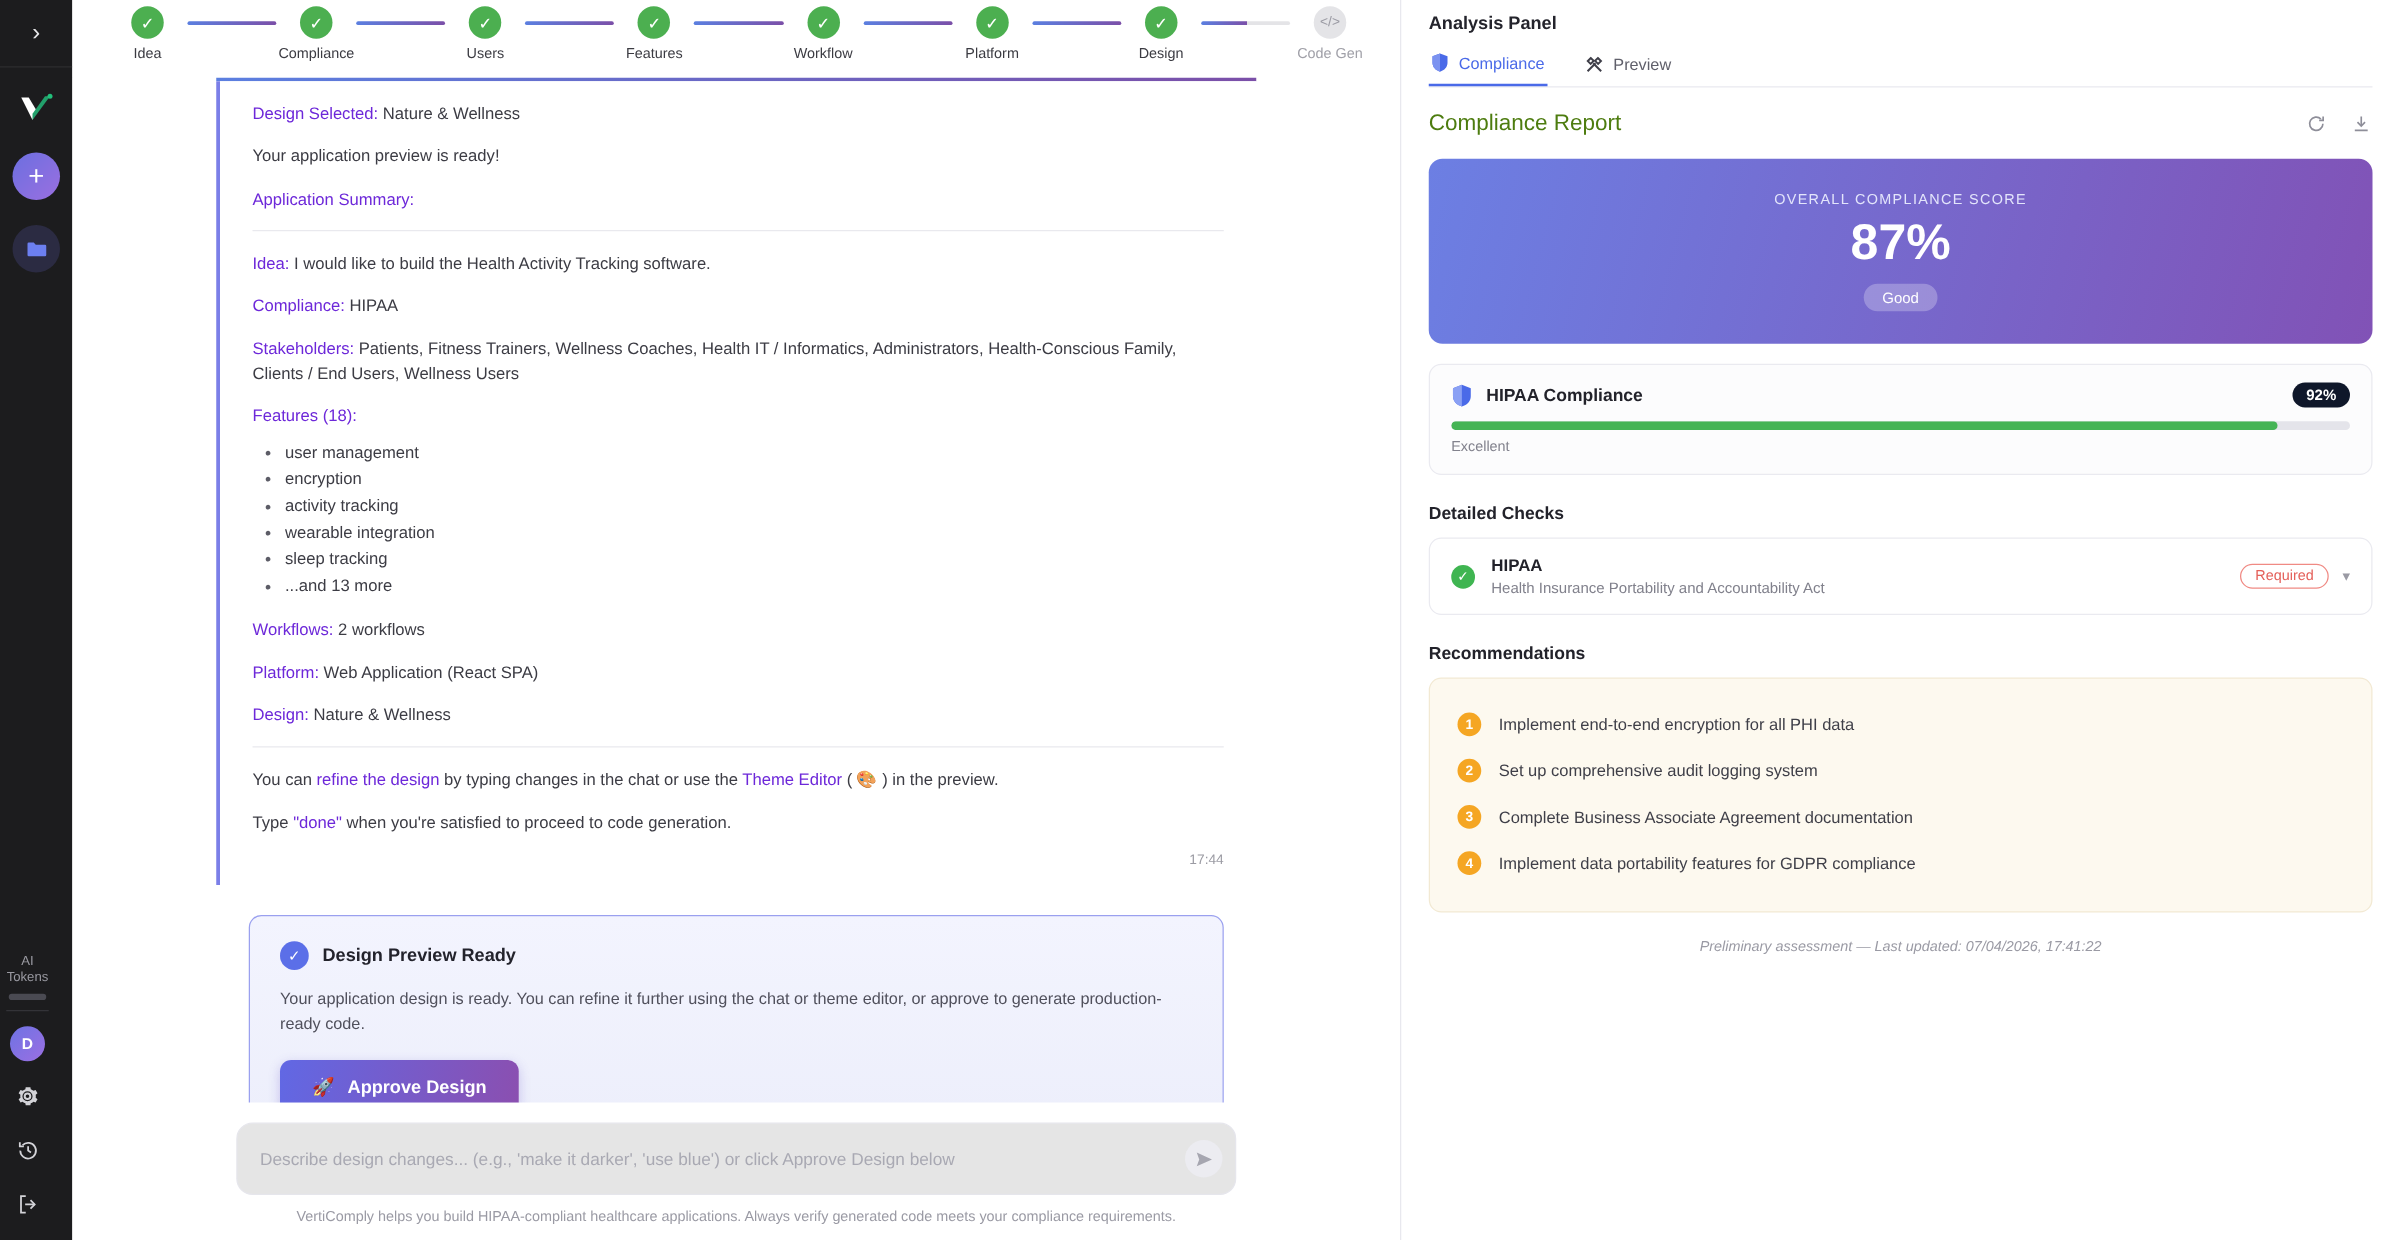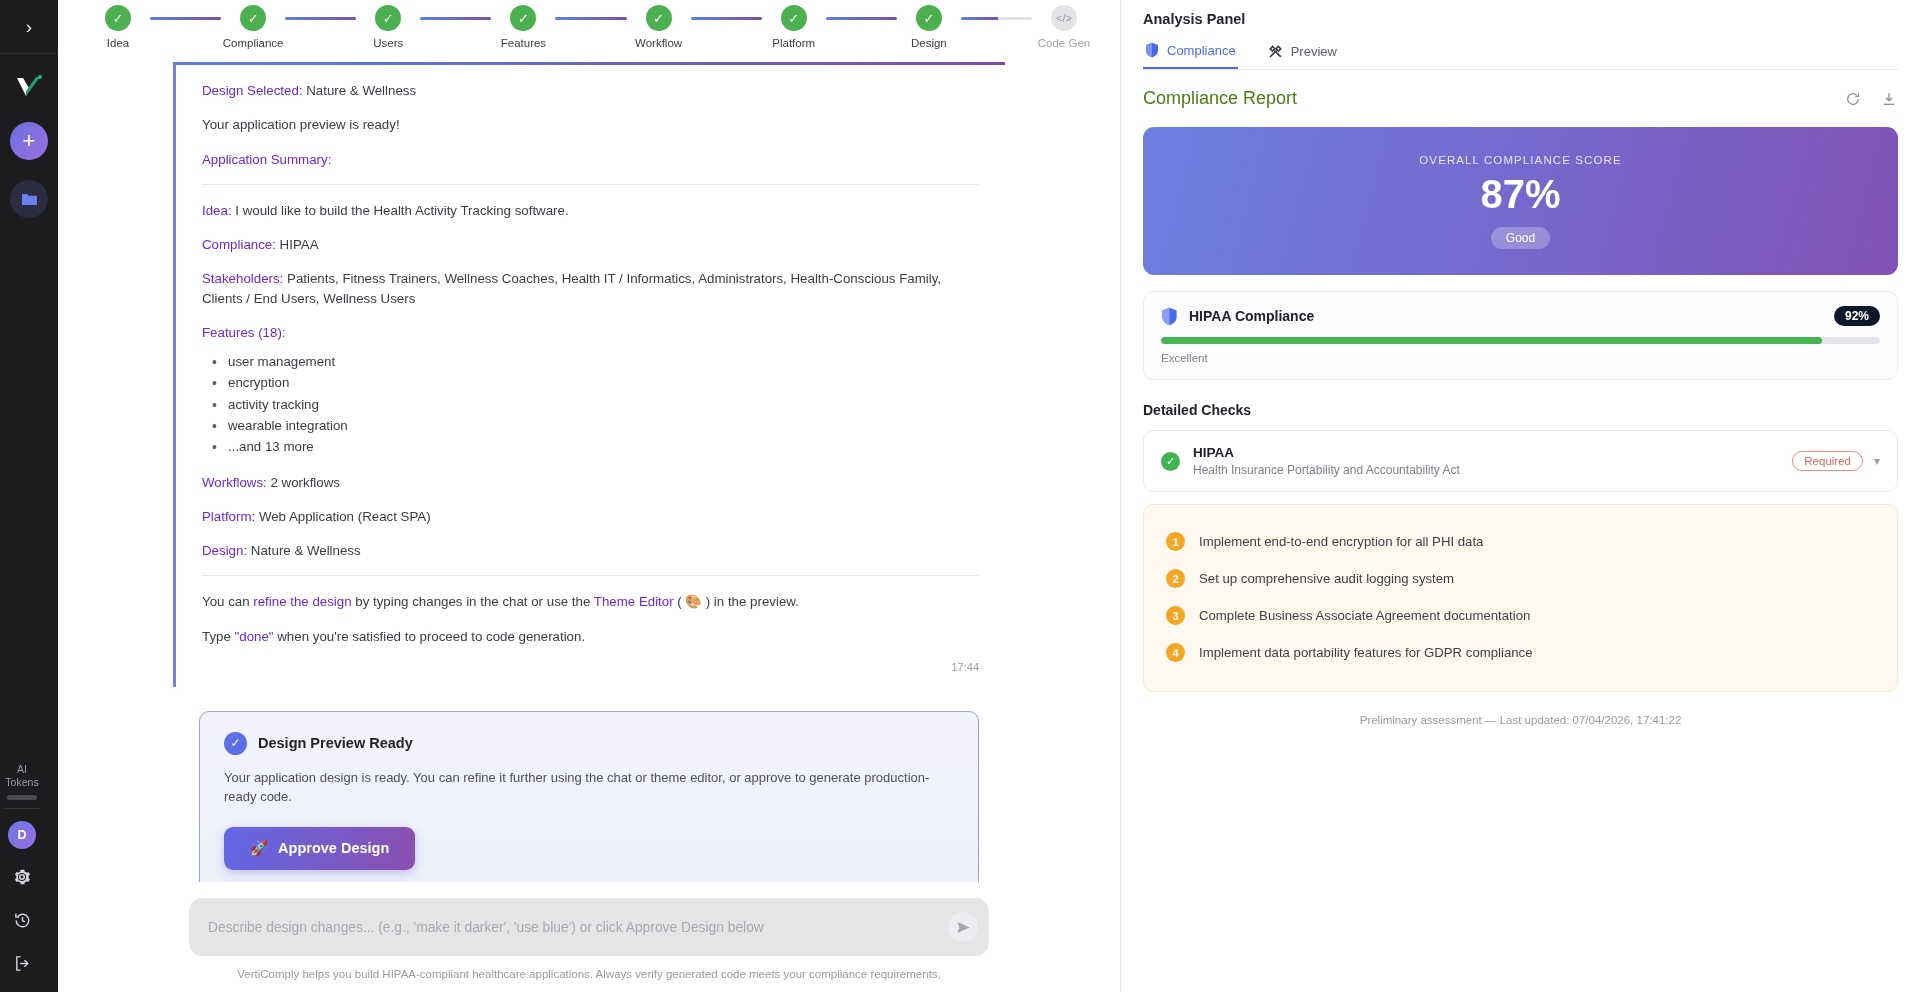--- a/index.html
+++ b/index.html
@@ -227,21 +227,21 @@
     margin-top: 12px; border: 1px solid #f2e9d3; border-radius: 10px;
     background: #fdf9ef; padding: 18px 22px 20px;
   }
   .rec-item { display: flex; align-items: center; gap: 14px; padding: 9px 0; }
   .rec-num {
     width: 19px; height: 19px; border-radius: 50%; background: #f5a623; color: #fff;
     font-size: 11px; font-weight: 700; display: flex; align-items: center;
     justify-content: center; flex: 0 0 19px;
   }
   .rec-text { font-size: 13.2px; color: #3f3f48; }
-  .panel-footer { text-align: center; font-size: 11.5px; color: #9a9aa4; margin-top: 22px; }
+  .panel-footer { text-align: center; font-size: 11.5px; color: #9a9aa4; margin-top: 22px; font-style: italic; }
 
   svg { display: block; }
 </style>
 </head>
 <body>
 
 <div class="rail">
   <div class="rail-toggle">
     <span>›</span>
   </div>
@@ -357,20 +357,21 @@
         <b>Stakeholders:</b><span> Patients, Fitness Trainers, Wellness Coaches, Health IT / Informatics, Administrators, Health-Conscious Family, Clients / End Users, Wellness Users</span>
       </p>
       <p>
         <b>Features (18):</b>
       </p>
       <ul class="feat">
         <li>user management</li>
         <li>encryption</li>
         <li>activity tracking</li>
         <li>wearable integration</li>
+        <li>sleep tracking</li>
         <li>...and 13 more</li>
       </ul>
       <p>
         <b>Workflows:</b><span> 2 workflows</span>
       </p>
       <p>
         <b>Platform:</b><span> Web Application (React SPA)</span>
       </p>
       <p>
         <b>Design:</b><span> Nature &amp; Wellness</span>
@@ -494,20 +495,21 @@
           <div class="check-name">HIPAA</div>
           <div class="check-desc">Health Insurance Portability and Accountability Act</div>
         </div>
       </div>
       <div class="check-right">
         <span class="req-badge">Required</span>
         <span class="chev">▾</span>
       </div>
     </div>
 
+    <div class="section-title">Recommendations</div>
 
     <div class="rec-card">
       <div class="rec-item">
         <div class="rec-num">1</div>
         <div class="rec-text">Implement end-to-end encryption for all PHI data</div>
       </div>
       <div class="rec-item">
         <div class="rec-num">2</div>
         <div class="rec-text">Set up comprehensive audit logging system</div>
       </div>

